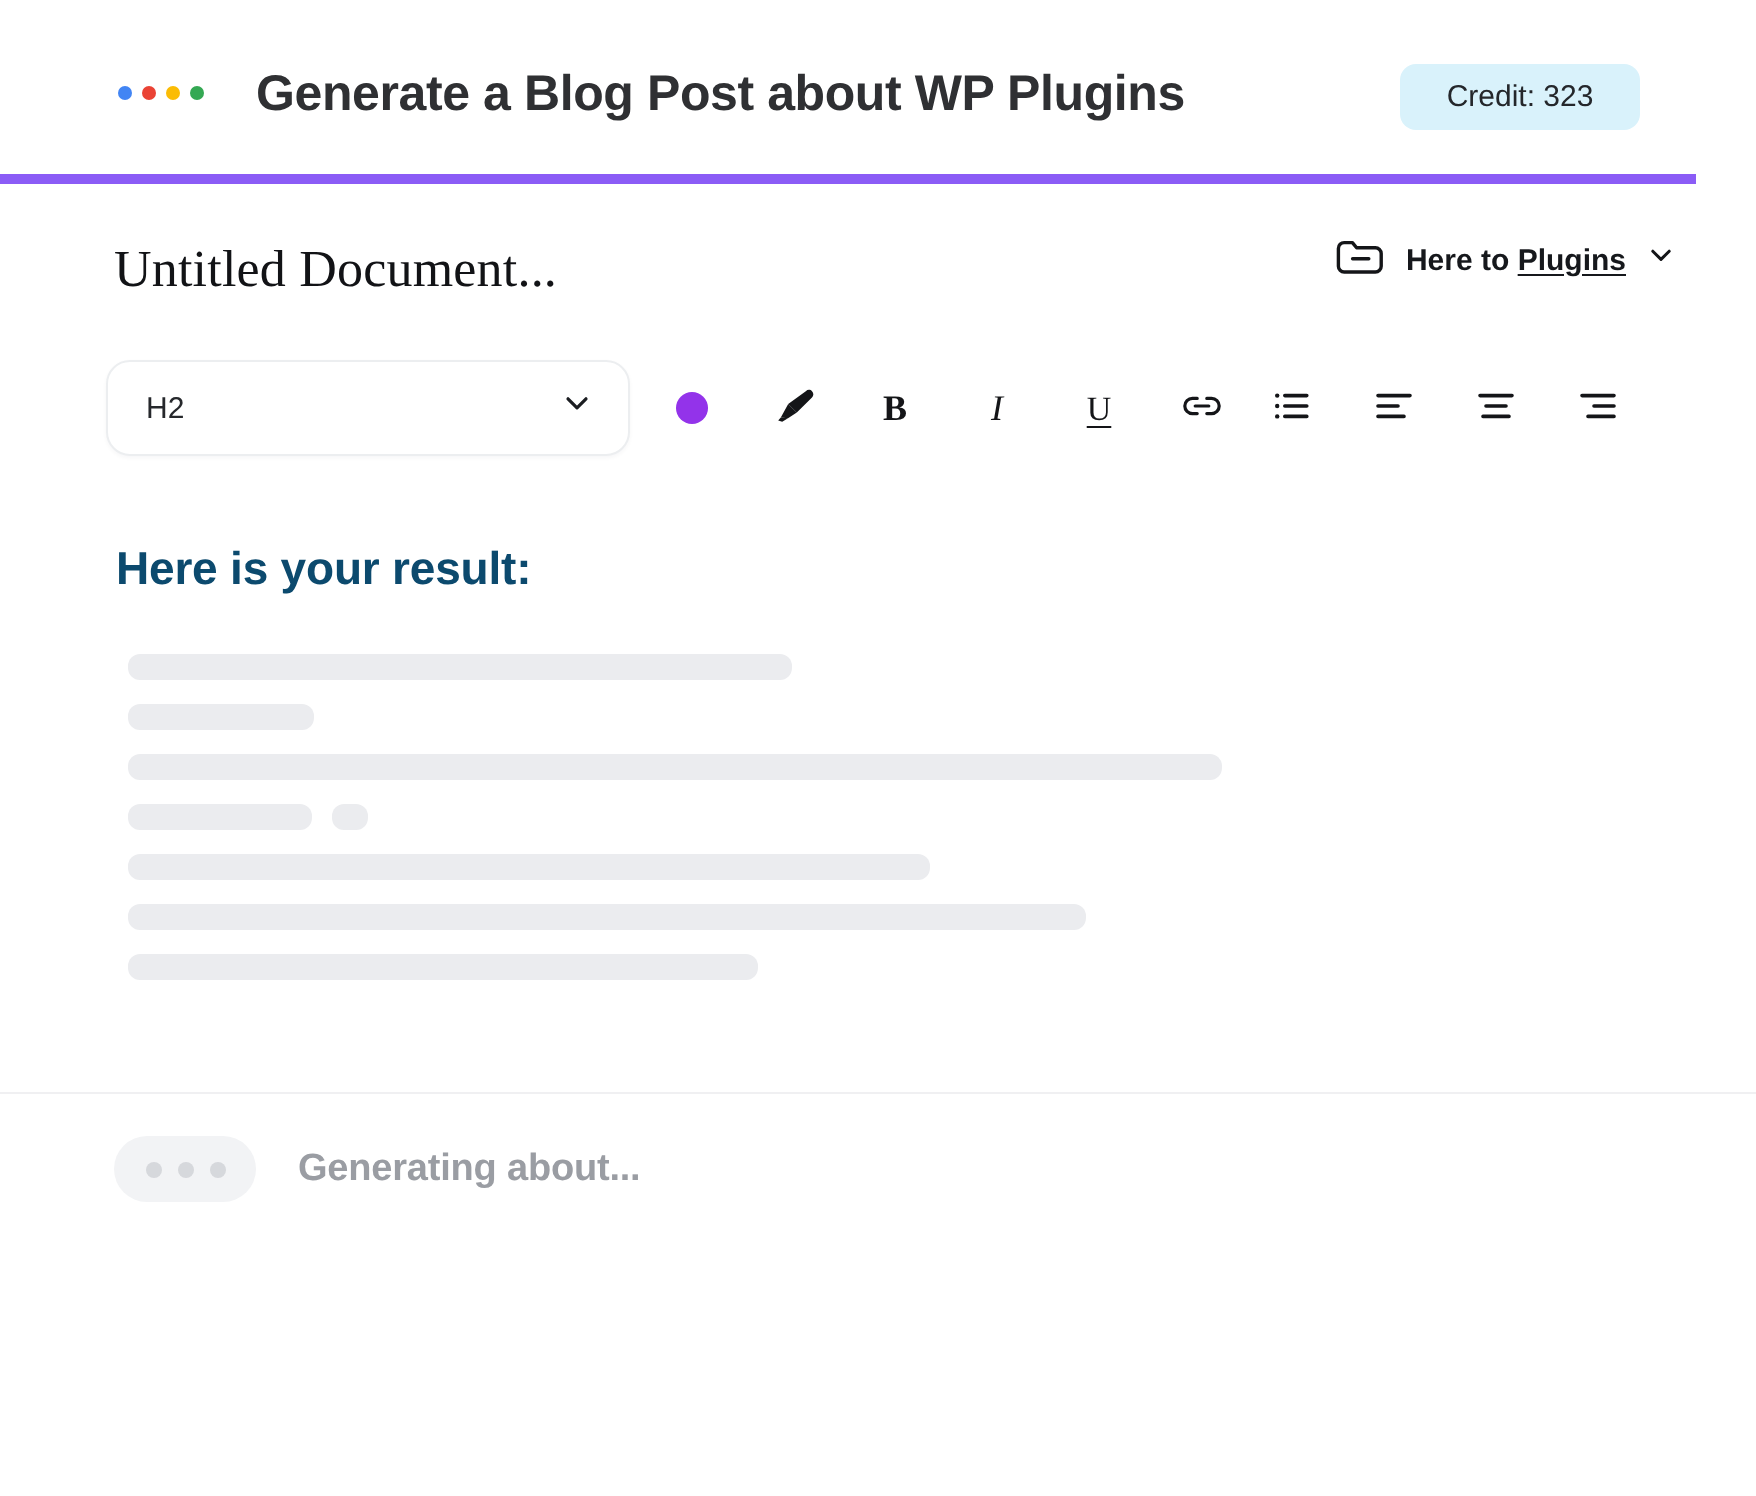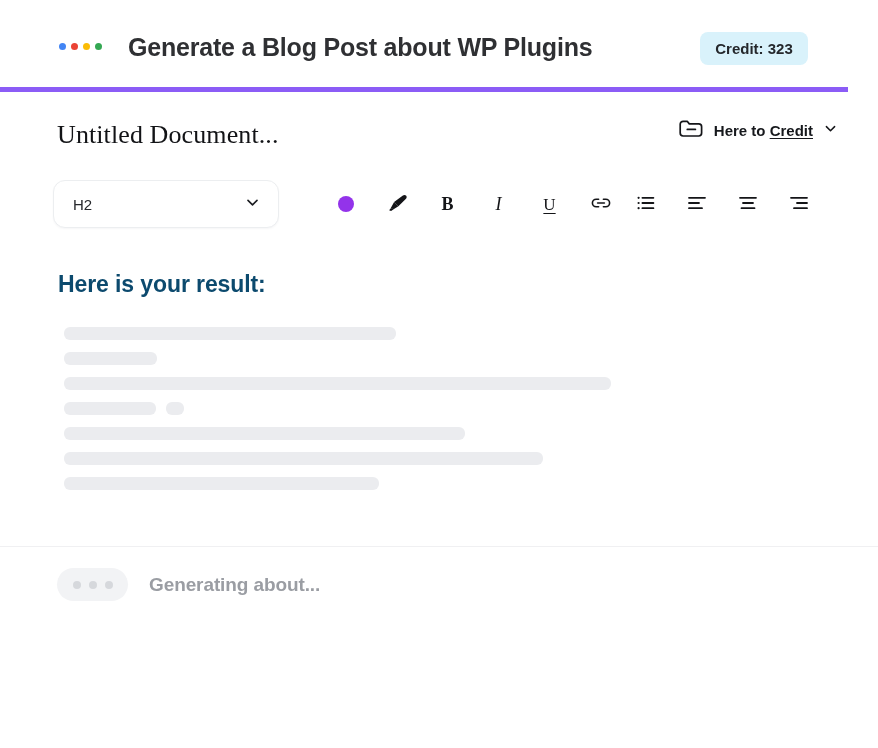--- a/index.html
+++ b/index.html
@@ -59,27 +59,27 @@
     font-weight: bold;
     letter-spacing: -0.2px;
     color: #2f3033;
     white-space: nowrap;
   }
 
   .credit-badge {
     position: absolute;
     left: 700px;
     top: 32px;
-    width: 108px;
+    width: 120px;
     height: 33px;
     border-radius: 8px;
     background: #d9f2fb;
     color: #24272b;
     font-size: 15px;
-    font-weight: bold;
+    font-weight: normal;
     display: flex;
     align-items: center;
     justify-content: center;
     box-sizing: border-box;
   }
 
   
   .doc-title {
     position: absolute;
     left: 57px;
@@ -118,21 +118,21 @@
   .toolbar {
     position: absolute;
     left: 0; top: 180px;
     width: 848px;
     height: 50px;
   }
   .style-select {
     position: absolute;
     left: 53px;
     top: 0;
-    width: 226px;
+    width: 262px;
     height: 48px;
     border: 1px solid #eceef0;
     border-radius: 12px;
     background: #ffffff;
     box-shadow: 0 1px 2px rgba(16,24,40,0.04);
     box-sizing: border-box;
     display: flex;
     align-items: center;
     justify-content: space-between;
     padding: 0 17px 0 19px;
@@ -303,21 +303,21 @@
 
   <div class="doc-title">Untitled Document...</div>
 
   <div class="save-row">
     <span class="folder-icon">
       <svg width="27" height="24" viewBox="0 0 27 24" fill="none" xmlns="http://www.w3.org/2000/svg">
         <path d="M2.2 8.2c0-1.6 1.3-2.9 2.9-2.9h4.1l2.1 2.6h9.4c1.6 0 2.9 1.3 2.9 2.9v6.3c0 1.6-1.3 2.9-2.9 2.9H5.1c-1.6 0-2.9-1.3-2.9-2.9V8.2z" stroke="#141518" stroke-width="1.7" stroke-linejoin="round"></path>
         <path d="M9.3 13.4h8.1" stroke="#141518" stroke-width="1.7" stroke-linecap="round"></path>
       </svg>
     </span>
-    <span class="save-text"><span>Here to </span><span class="underlined">Credit</span></span>
+    <span class="save-text"><span>Here to </span><span class="underlined">Plugins</span></span>
     <span class="chev-down">
       <svg width="15" height="15" viewBox="0 0 15 15" fill="none" xmlns="http://www.w3.org/2000/svg">
         <path d="M3.4 5.6 7.5 9.7l4.1-4.1" stroke="#141518" stroke-width="1.5" stroke-linecap="round" stroke-linejoin="round"></path>
       </svg>
     </span>
   </div>
 
   <div class="toolbar">
 
     <div class="style-select">

